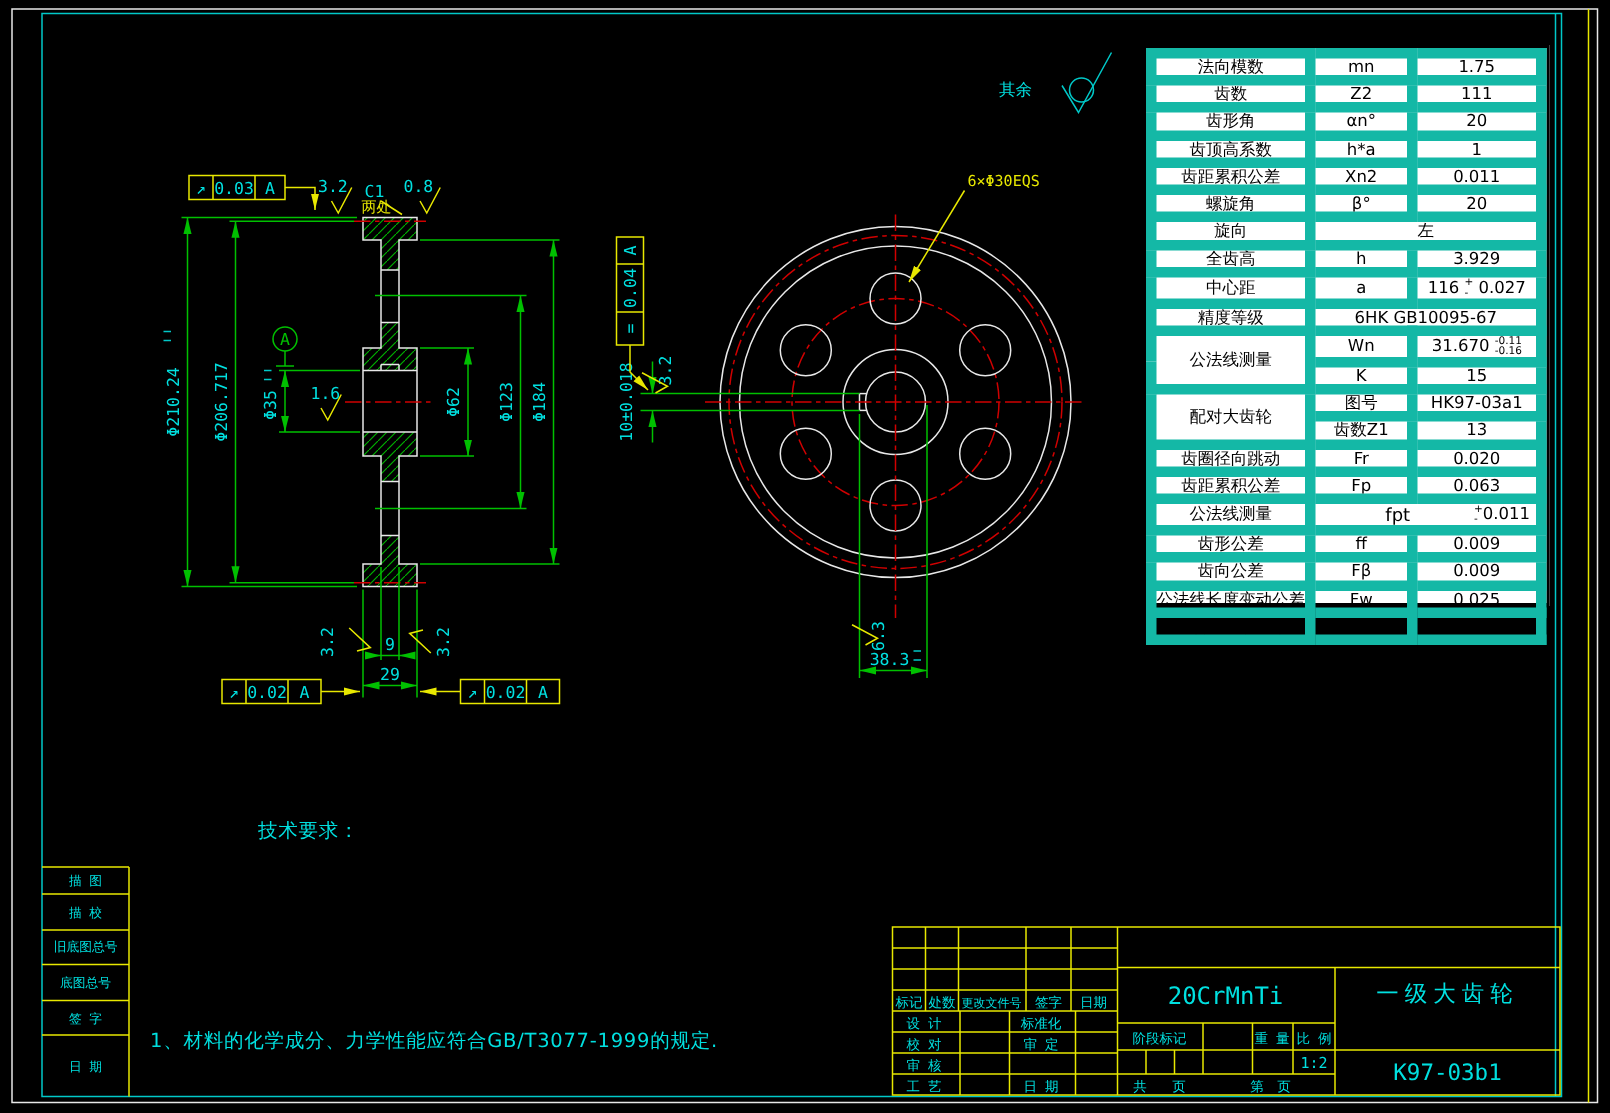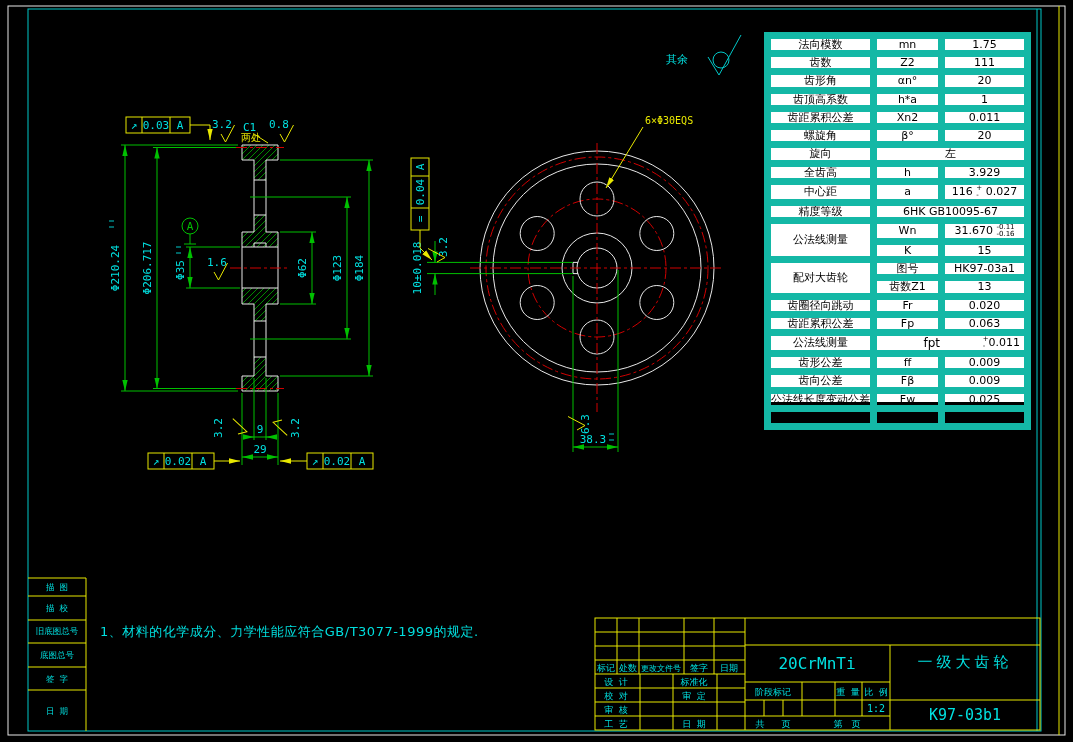--- a/index.html
+++ b/index.html
@@ -494,20 +494,21 @@
         <tr>
           <td>齿顶高变动系数</td>
           <td>ΔY</td>
           <td>0.002</td>
         </tr>
       </tbody>
   </table>
 </div>
 
 <div class="tech">
+  <div class="tt">技术要求：</div>
   <div>
     
   
       <div>1、材料的化学成分、力学性能应符合GB/T3077-1999的规定.</div>
     
       
     
       
     
       

